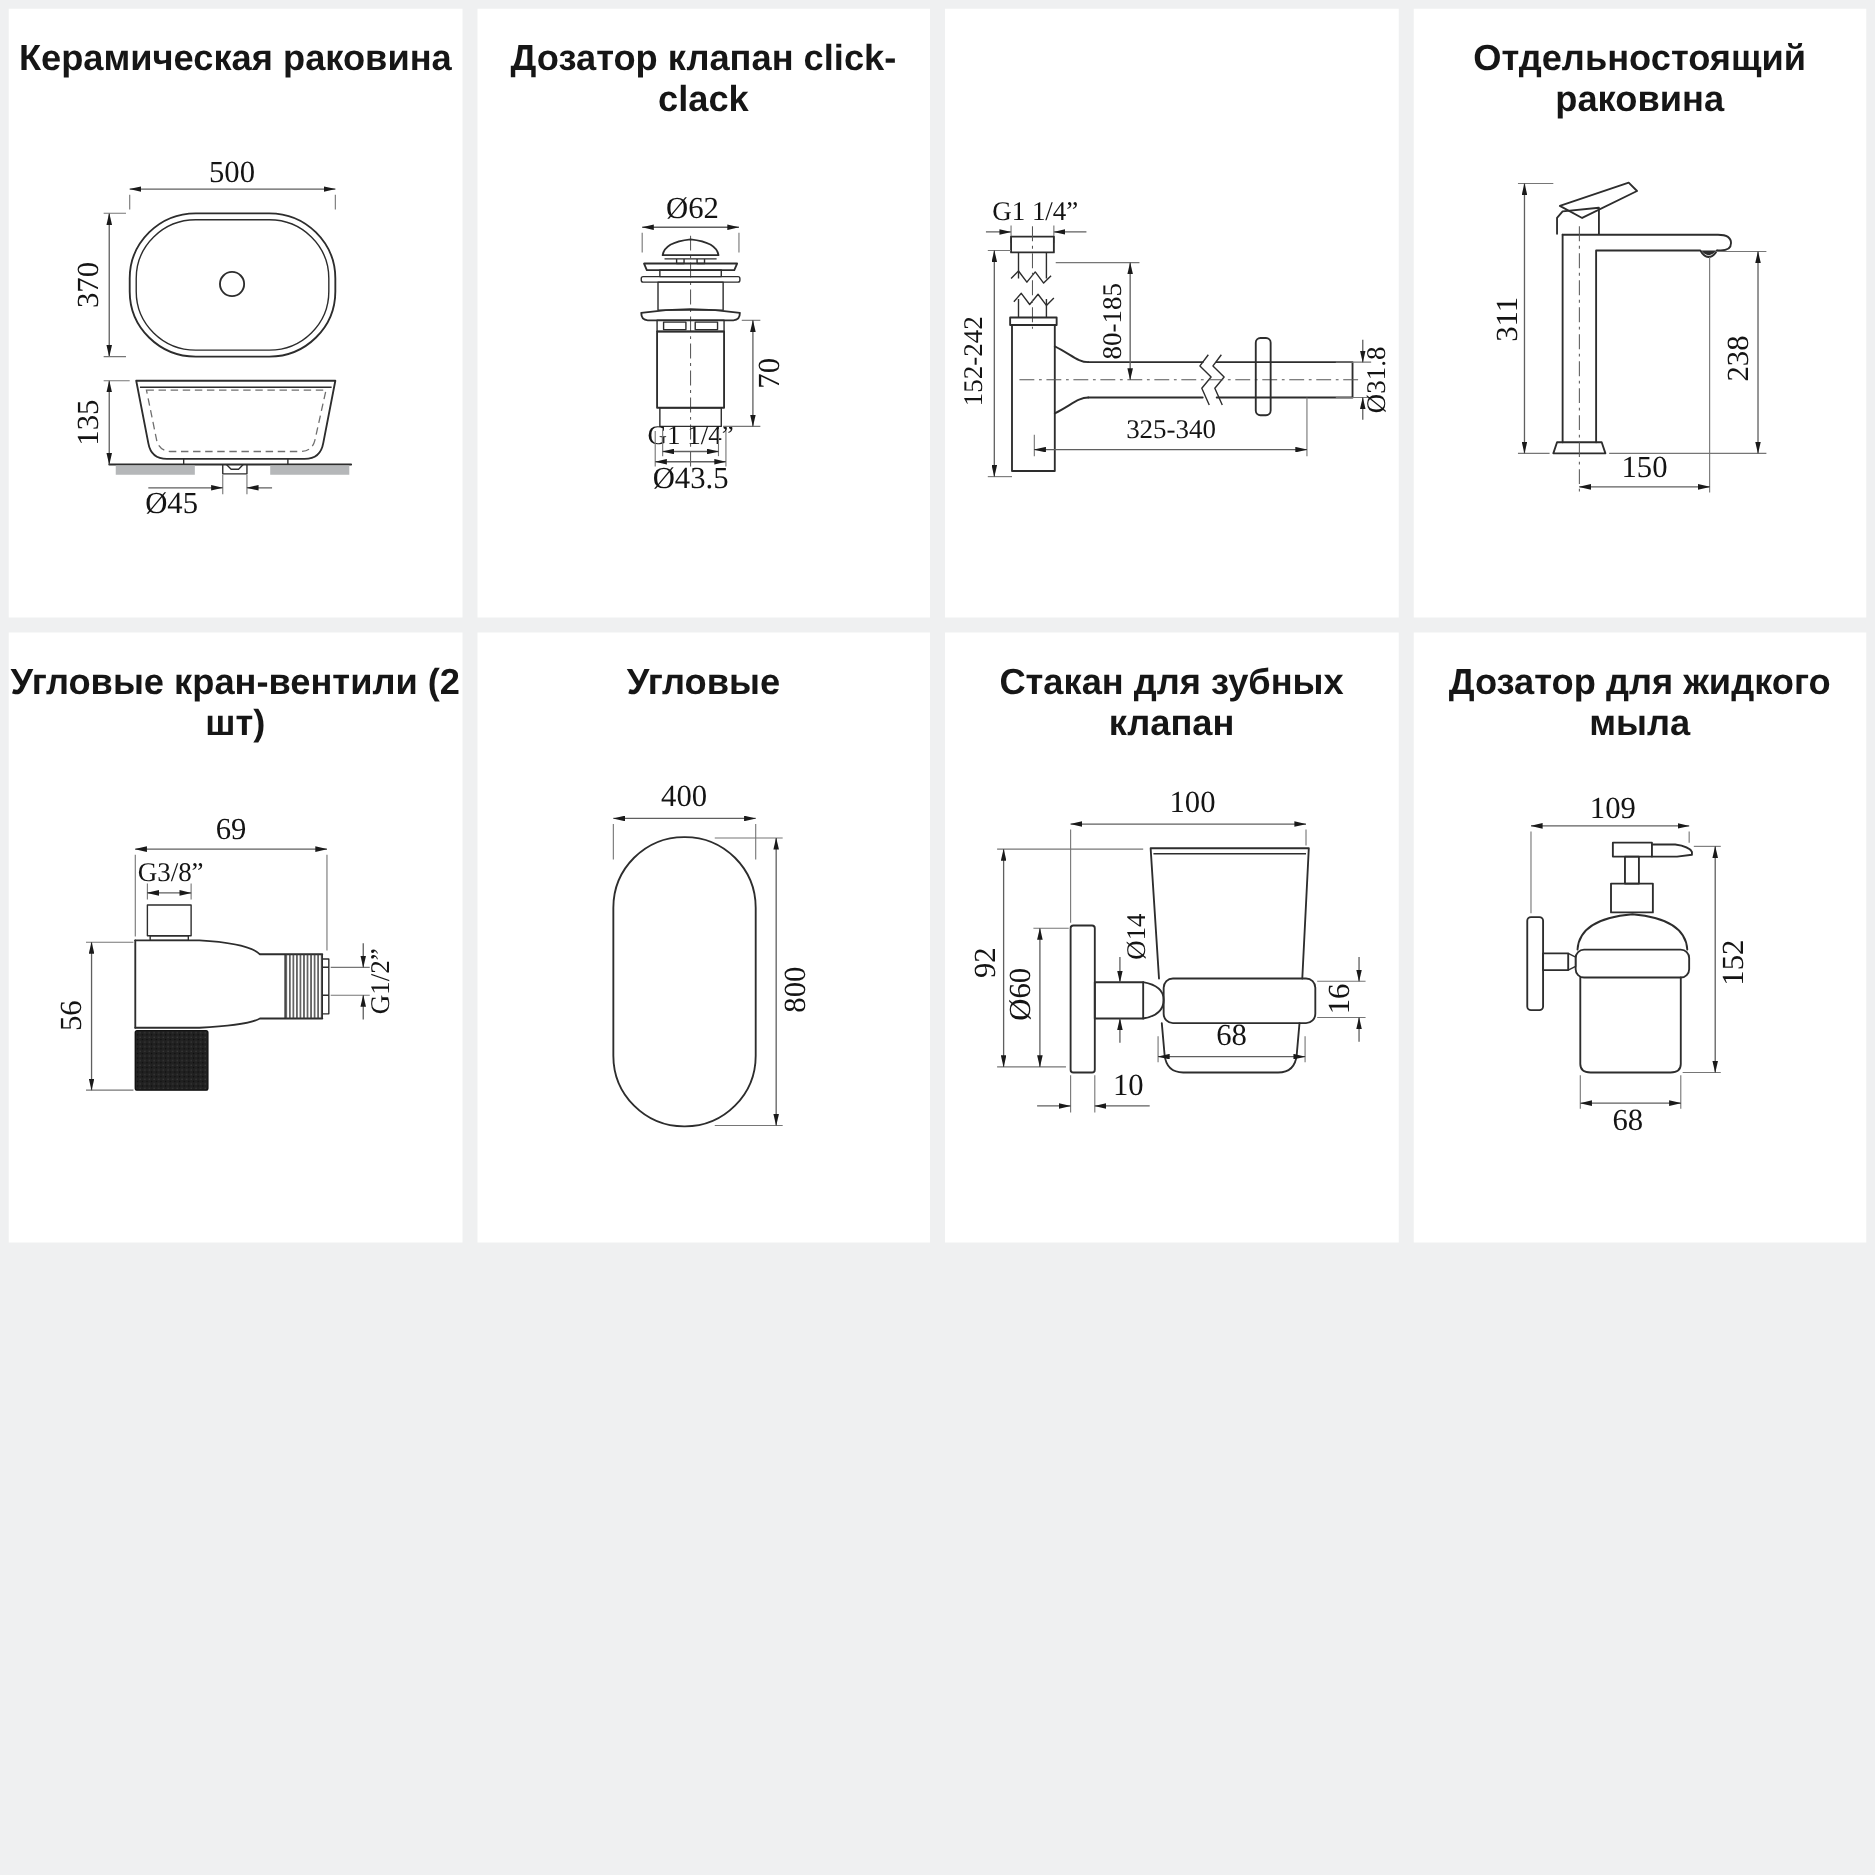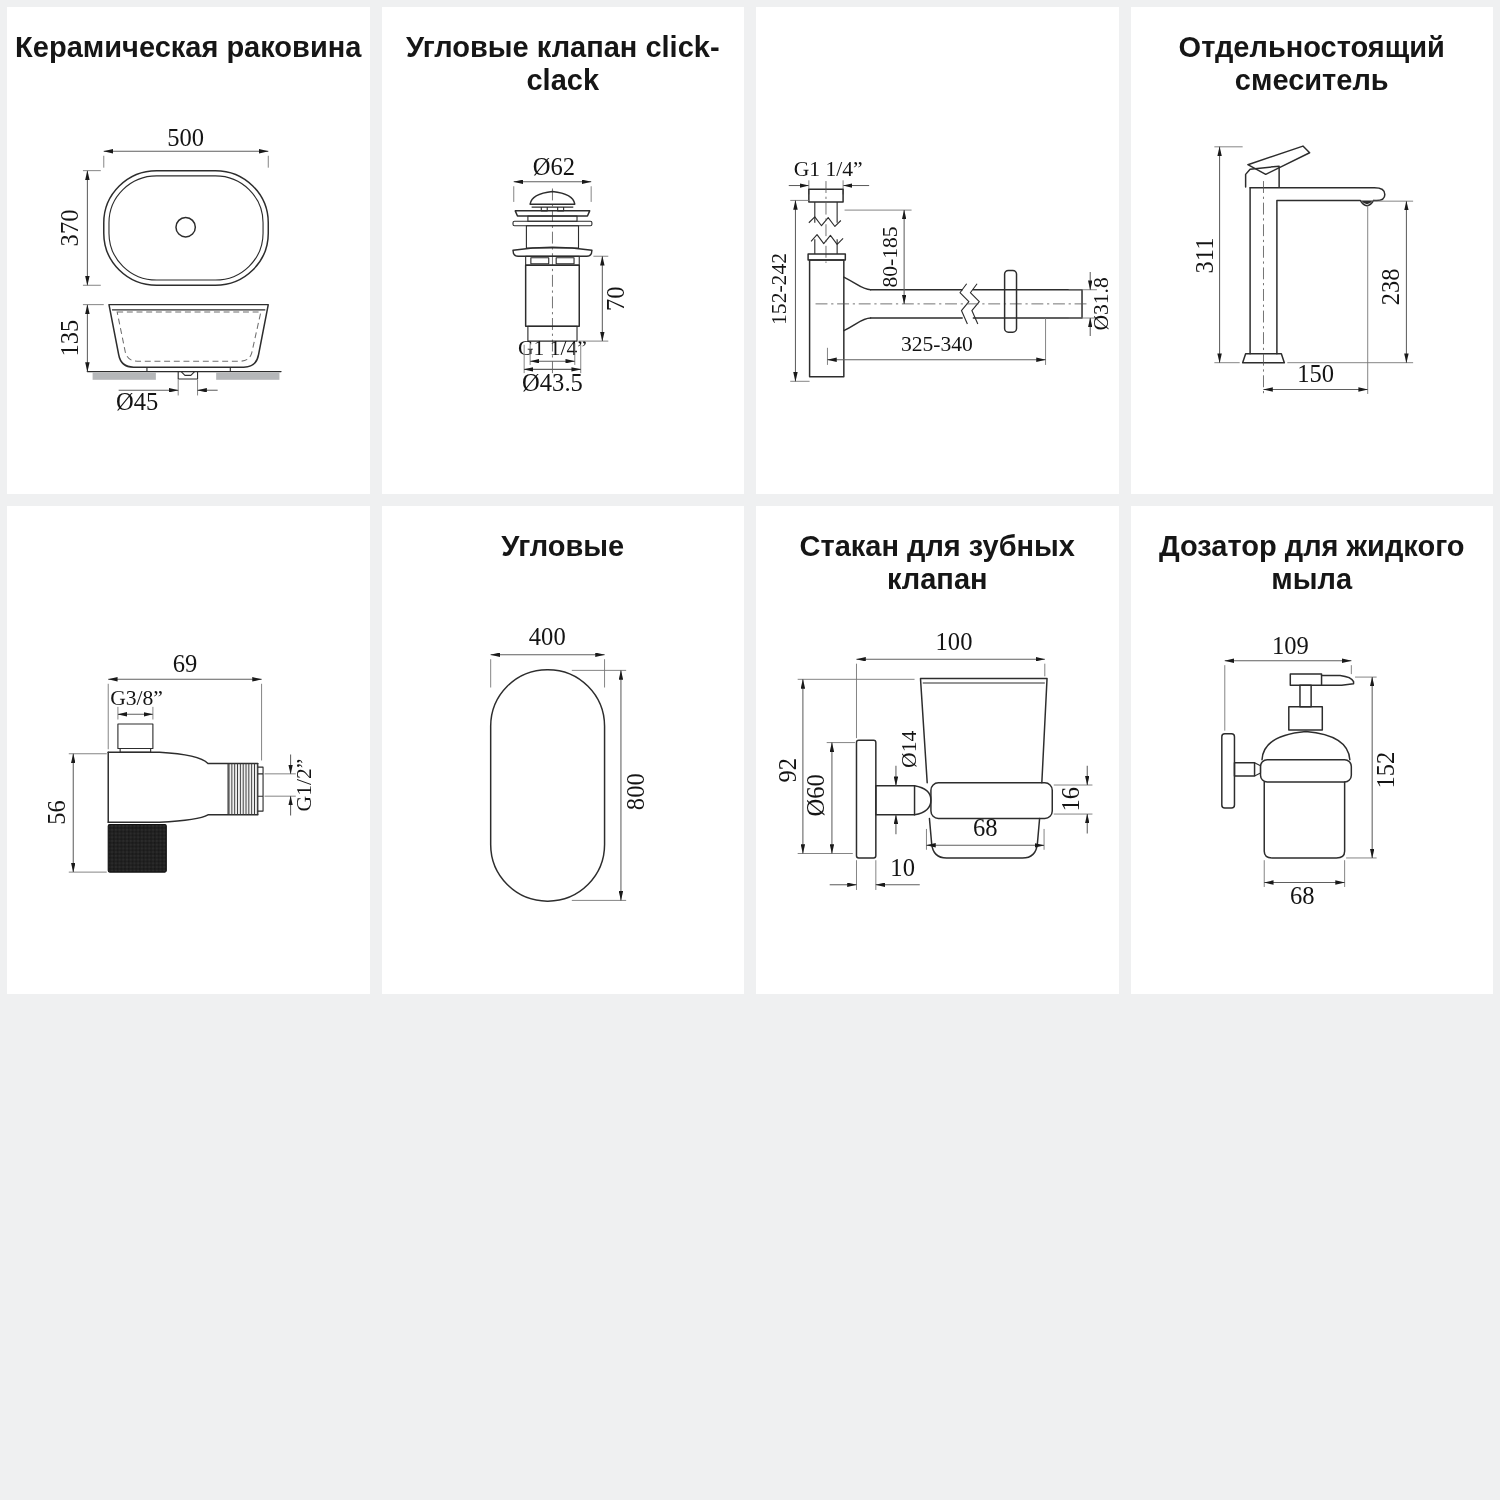--- a/index.html
+++ b/index.html
@@ -85,21 +85,21 @@
         <line class="x" x1="230" y1="417" x2="230" y2="438"></line>
         <line class="x" x1="256" y1="417" x2="256" y2="438"></line>
         <line class="d" x1="150" y1="431" x2="230" y2="431" marker-end="url(#ae)"></line>
         <line class="d" x1="283" y1="431" x2="256" y2="431" marker-end="url(#ae)"></line>
         <text class="t" x="175" y="450">Ø45</text>
       </g>
     </svg>
   </div>
 
   <div class="cell">
-    <div class="title">Угловые клапан click-clack</div>
+    <div class="title">Дозатор клапан click-clack</div>
     <svg class="draw" viewBox="0 0 487 487">
       <line class="cl" x1="229" y1="160" x2="229" y2="412"></line>
       <g>
         <text class="t" x="231" y="134">Ø62</text>
         <line class="d" x1="177" y1="151" x2="281" y2="151" marker-start="url(#ae)" marker-end="url(#ae)"></line>
         <line class="x" x1="177" y1="157" x2="177" y2="178"></line>
         <line class="x" x1="281" y1="157" x2="281" y2="178"></line>
       </g>
       <g>
         <path class="p" d="M199,181 Q201,167 229,164 Q257,167 259,181 Z"></path>
@@ -181,21 +181,21 @@
       <g>
         <line class="x" x1="96" y1="374" x2="96" y2="397"></line>
         <line class="x" x1="389" y1="334" x2="389" y2="397"></line>
         <line class="d" x1="96" y1="390" x2="389" y2="390" marker-start="url(#ae)" marker-end="url(#ae)"></line>
         <text class="t ts" x="243" y="371">325-340</text>
       </g>
     </svg>
   </div>
 
   <div class="cell">
-    <div class="title">Отдельностоящий смеситель</div>
+    <div class="title">Отдельностоящий раковина</div>
     <svg class="draw" viewBox="0 0 487 487">
       <g>
         <path class="p" d="M157,128 L231,103 L240,112 L181,141 Z"></path>
         <path class="p" d="M154,158 V141 L160,134 L199,130 V158"></path>
         <path class="p" d="M160,159 H327 Q341,159 341,168 Q341,176 330,176 H326"></path>
         <path class="p" d="M326,176 Q322,183 317,183 Q312,183 308,176 H196 V382"></path>
         <path d="M309,176 Q317,186 325,176 Z" fill="#2d2d2d" stroke="none"></path>
         <line class="p" x1="160" y1="159" x2="160" y2="382"></line>
         <path class="p" d="M154,382 H202 L206,394 H150 Z"></path>
         <line class="cl" x1="178" y1="150" x2="178" y2="438"></line>
@@ -214,20 +214,21 @@
       </g>
       <g>
         <line class="x" x1="318" y1="183" x2="318" y2="436"></line>
         <line class="d" x1="178" y1="430" x2="318" y2="430" marker-start="url(#ae)" marker-end="url(#ae)"></line>
         <text class="t" x="248" y="412">150</text>
       </g>
     </svg>
   </div>
 
   <div class="cell">
+    <div class="title">Угловые кран-вентили (2 шт)</div>
     <svg class="draw" viewBox="0 0 487 487">
       <g>
         <text class="t" x="239" y="131">69</text>
         <line class="d" x1="136" y1="149" x2="342" y2="149" marker-start="url(#ae)" marker-end="url(#ae)"></line>
         <line class="x" x1="136" y1="155" x2="136" y2="243"></line>
         <line class="x" x1="342" y1="155" x2="342" y2="258"></line>
       </g>
       <g>
         <text class="t ts" x="174" y="177">G3/8”</text>
         <line class="x" x1="149" y1="186" x2="149" y2="203"></line>

